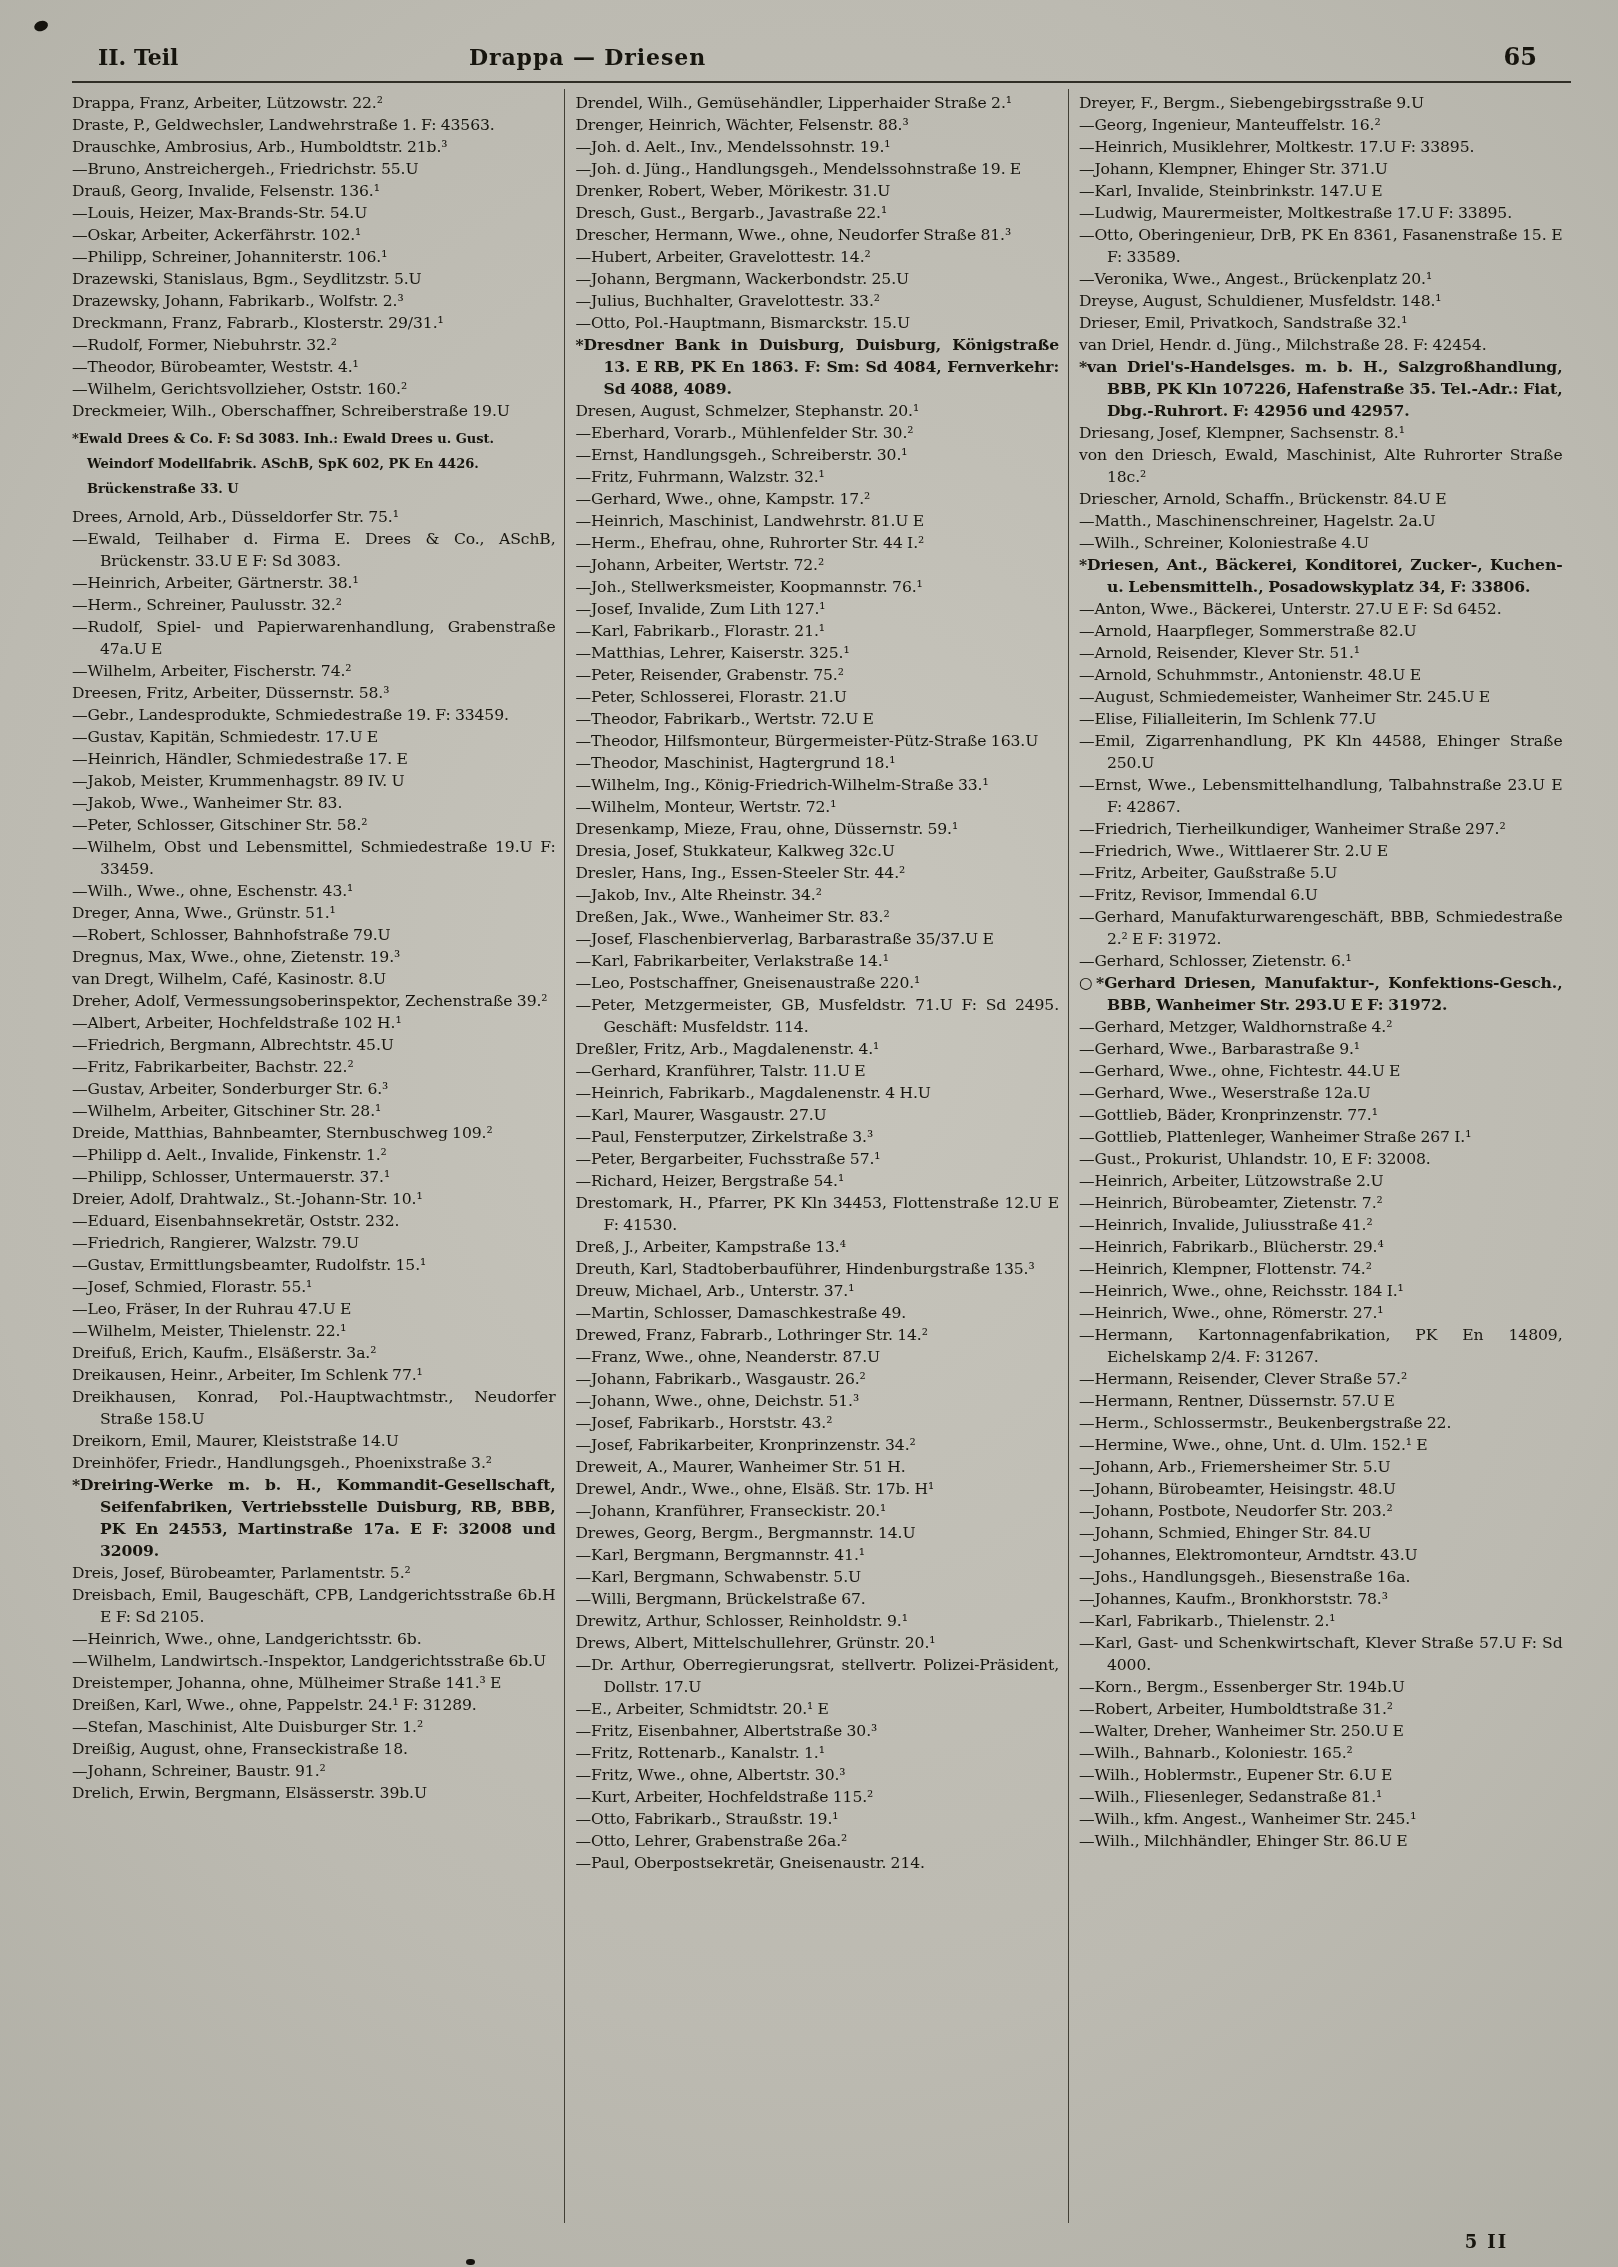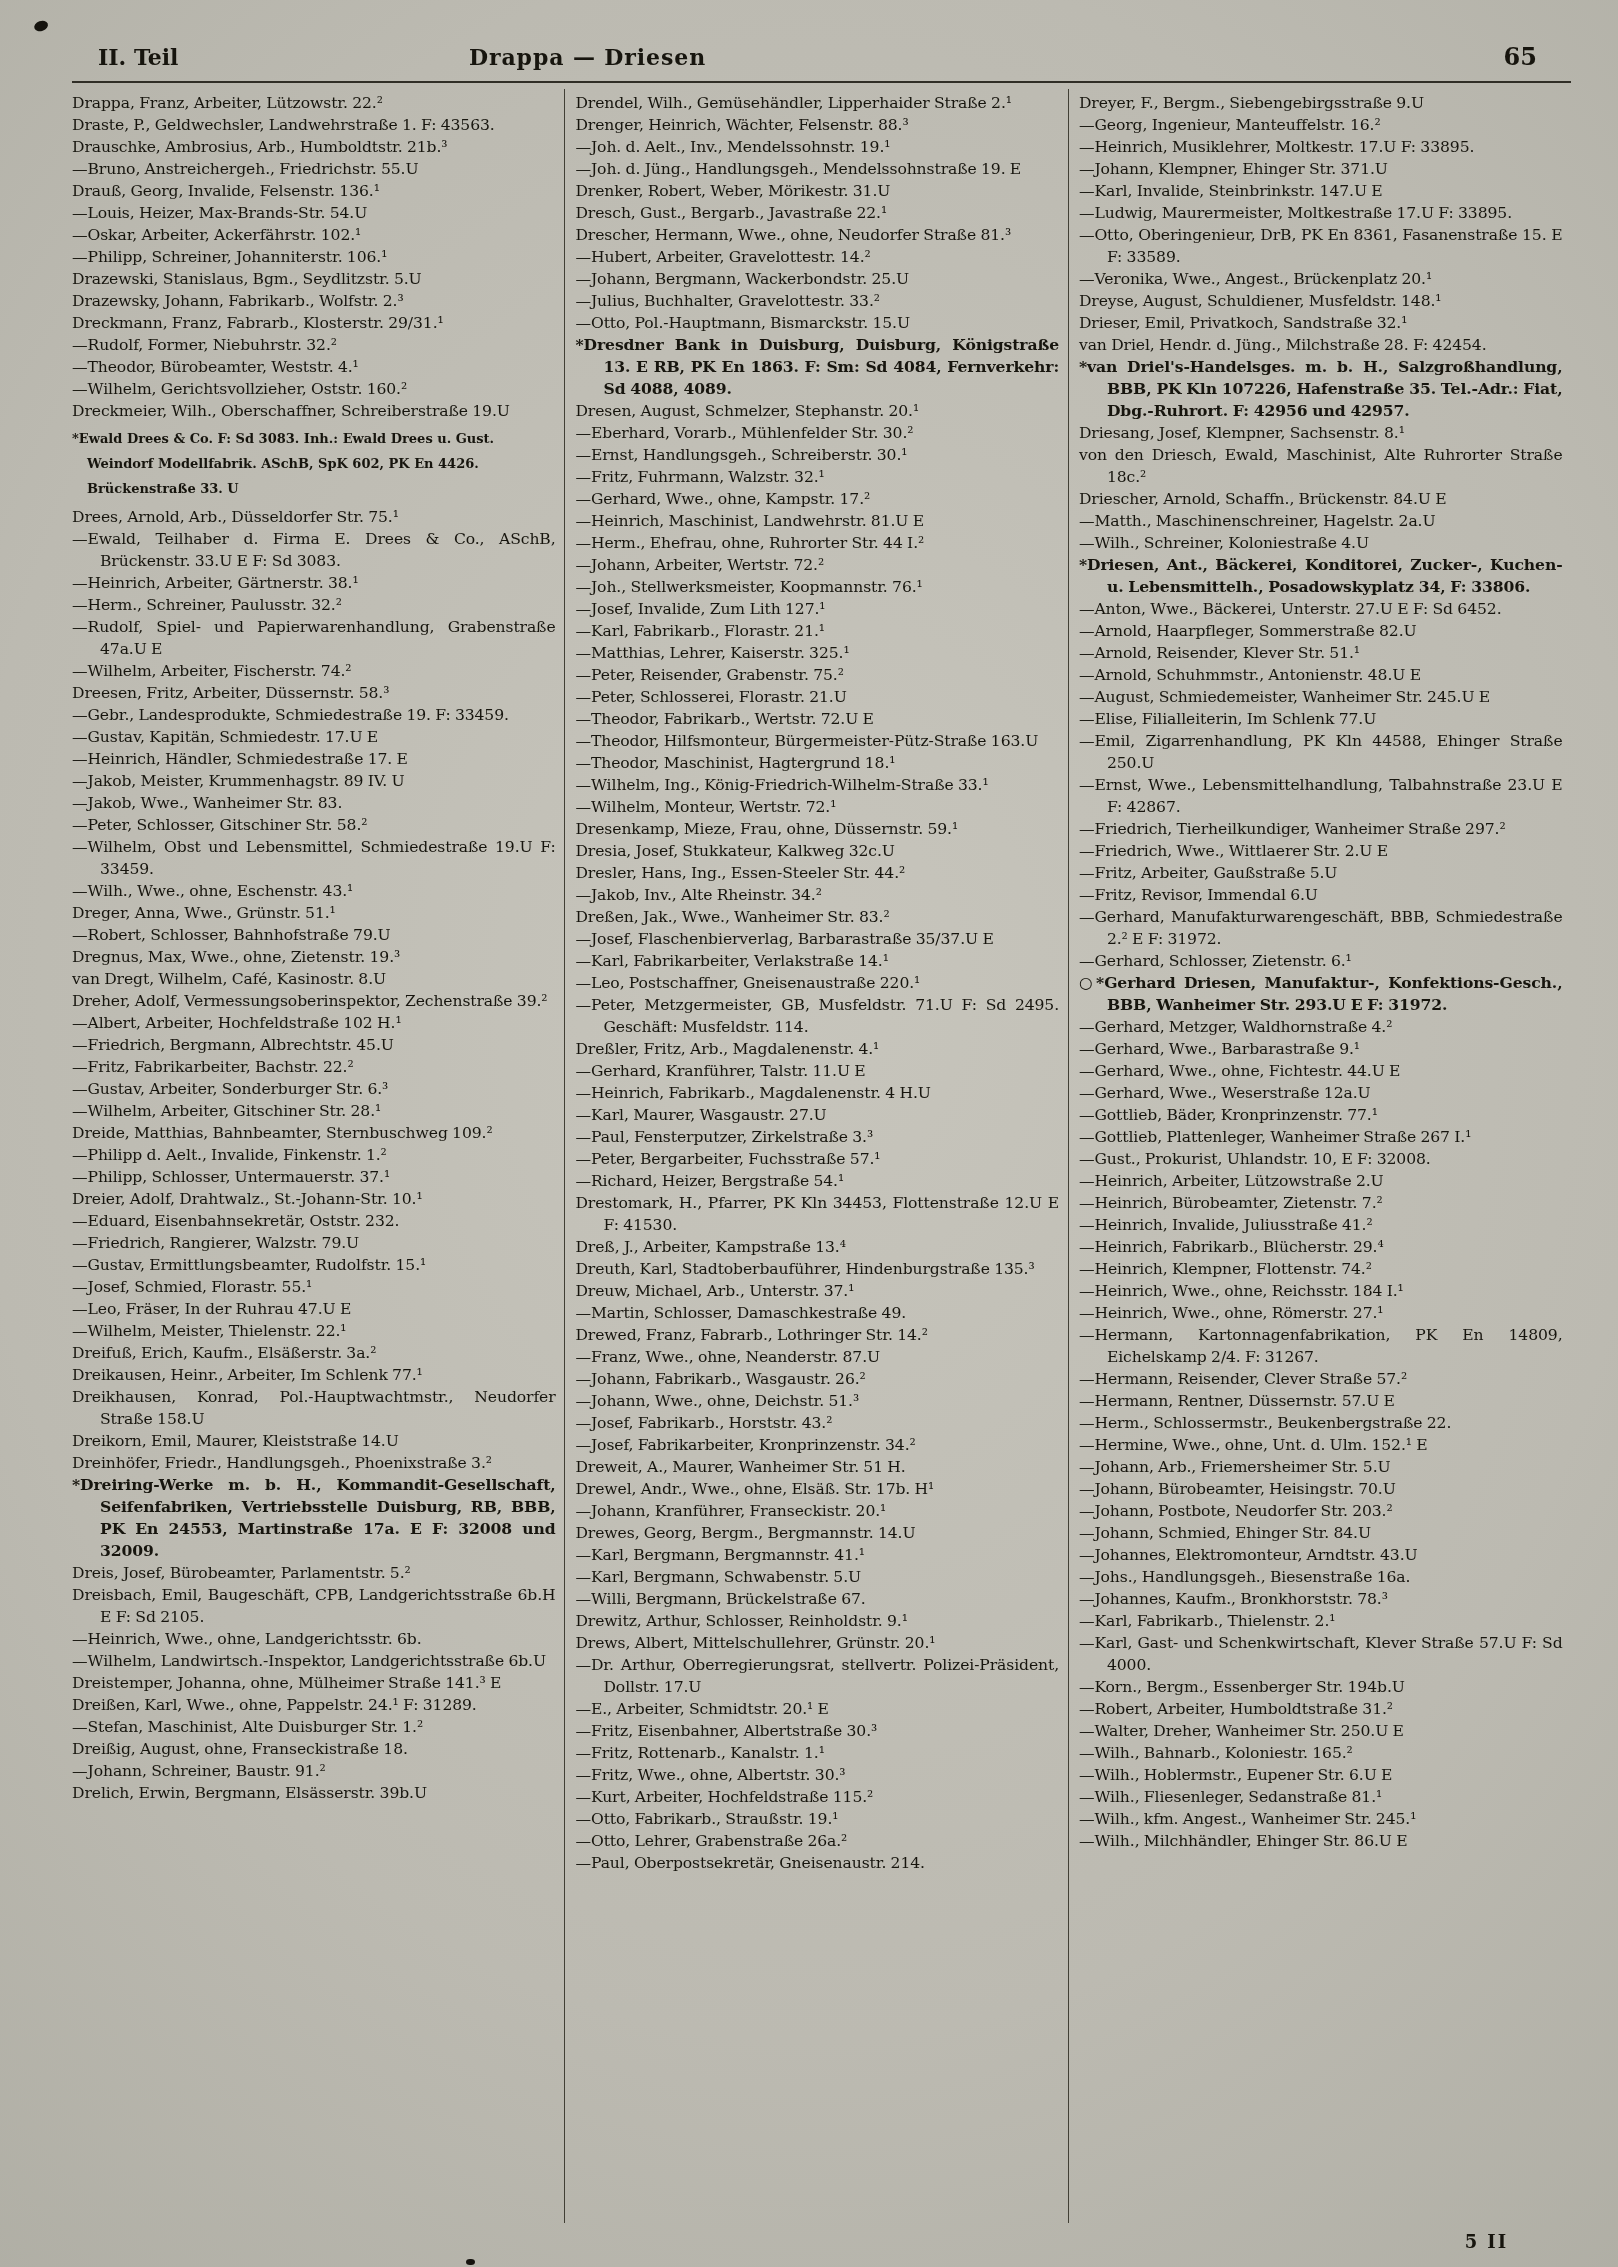--- a/index.html
+++ b/index.html
@@ -269,21 +269,21 @@
         <p class="entry">—Heinrich, Fabrikarb., Blücherstr. 29.⁴</p>
         <p class="entry">—Heinrich, Klempner, Flottenstr. 74.²</p>
         <p class="entry">—Heinrich, Wwe., ohne, Reichsstr. 184 I.¹</p>
         <p class="entry">—Heinrich, Wwe., ohne, Römerstr. 27.¹</p>
         <p class="entry">—Hermann, Kartonnagenfabrikation, PK En 14809, Eichelskamp 2/4. F: 31267.</p>
         <p class="entry">—Hermann, Reisender, Clever Straße 57.²</p>
         <p class="entry">—Hermann, Rentner, Düssernstr. 57.U E</p>
         <p class="entry">—Herm., Schlossermstr., Beukenbergstraße 22.</p>
         <p class="entry">—Hermine, Wwe., ohne, Unt. d. Ulm. 152.¹ E</p>
         <p class="entry">—Johann, Arb., Friemersheimer Str. 5.U</p>
-        <p class="entry">—Johann, Bürobeamter, Heisingstr. 70.U</p>
+        <p class="entry">—Johann, Bürobeamter, Heisingstr. 48.U</p>
         <p class="entry">—Johann, Postbote, Neudorfer Str. 203.²</p>
         <p class="entry">—Johann, Schmied, Ehinger Str. 84.U</p>
         <p class="entry">—Johannes, Elektromonteur, Arndtstr. 43.U</p>
         <p class="entry">—Johs., Handlungsgeh., Biesenstraße 16a.</p>
         <p class="entry">—Johannes, Kaufm., Bronkhorststr. 78.³</p>
         <p class="entry">—Karl, Fabrikarb., Thielenstr. 2.¹</p>
         <p class="entry">—Karl, Gast- und Schenkwirtschaft, Klever Straße 57.U F: Sd 4000.</p>
         <p class="entry">—Korn., Bergm., Essenberger Str. 194b.U</p>
         <p class="entry">—Robert, Arbeiter, Humboldtstraße 31.²</p>
         <p class="entry">—Walter, Dreher, Wanheimer Str. 250.U E</p>

